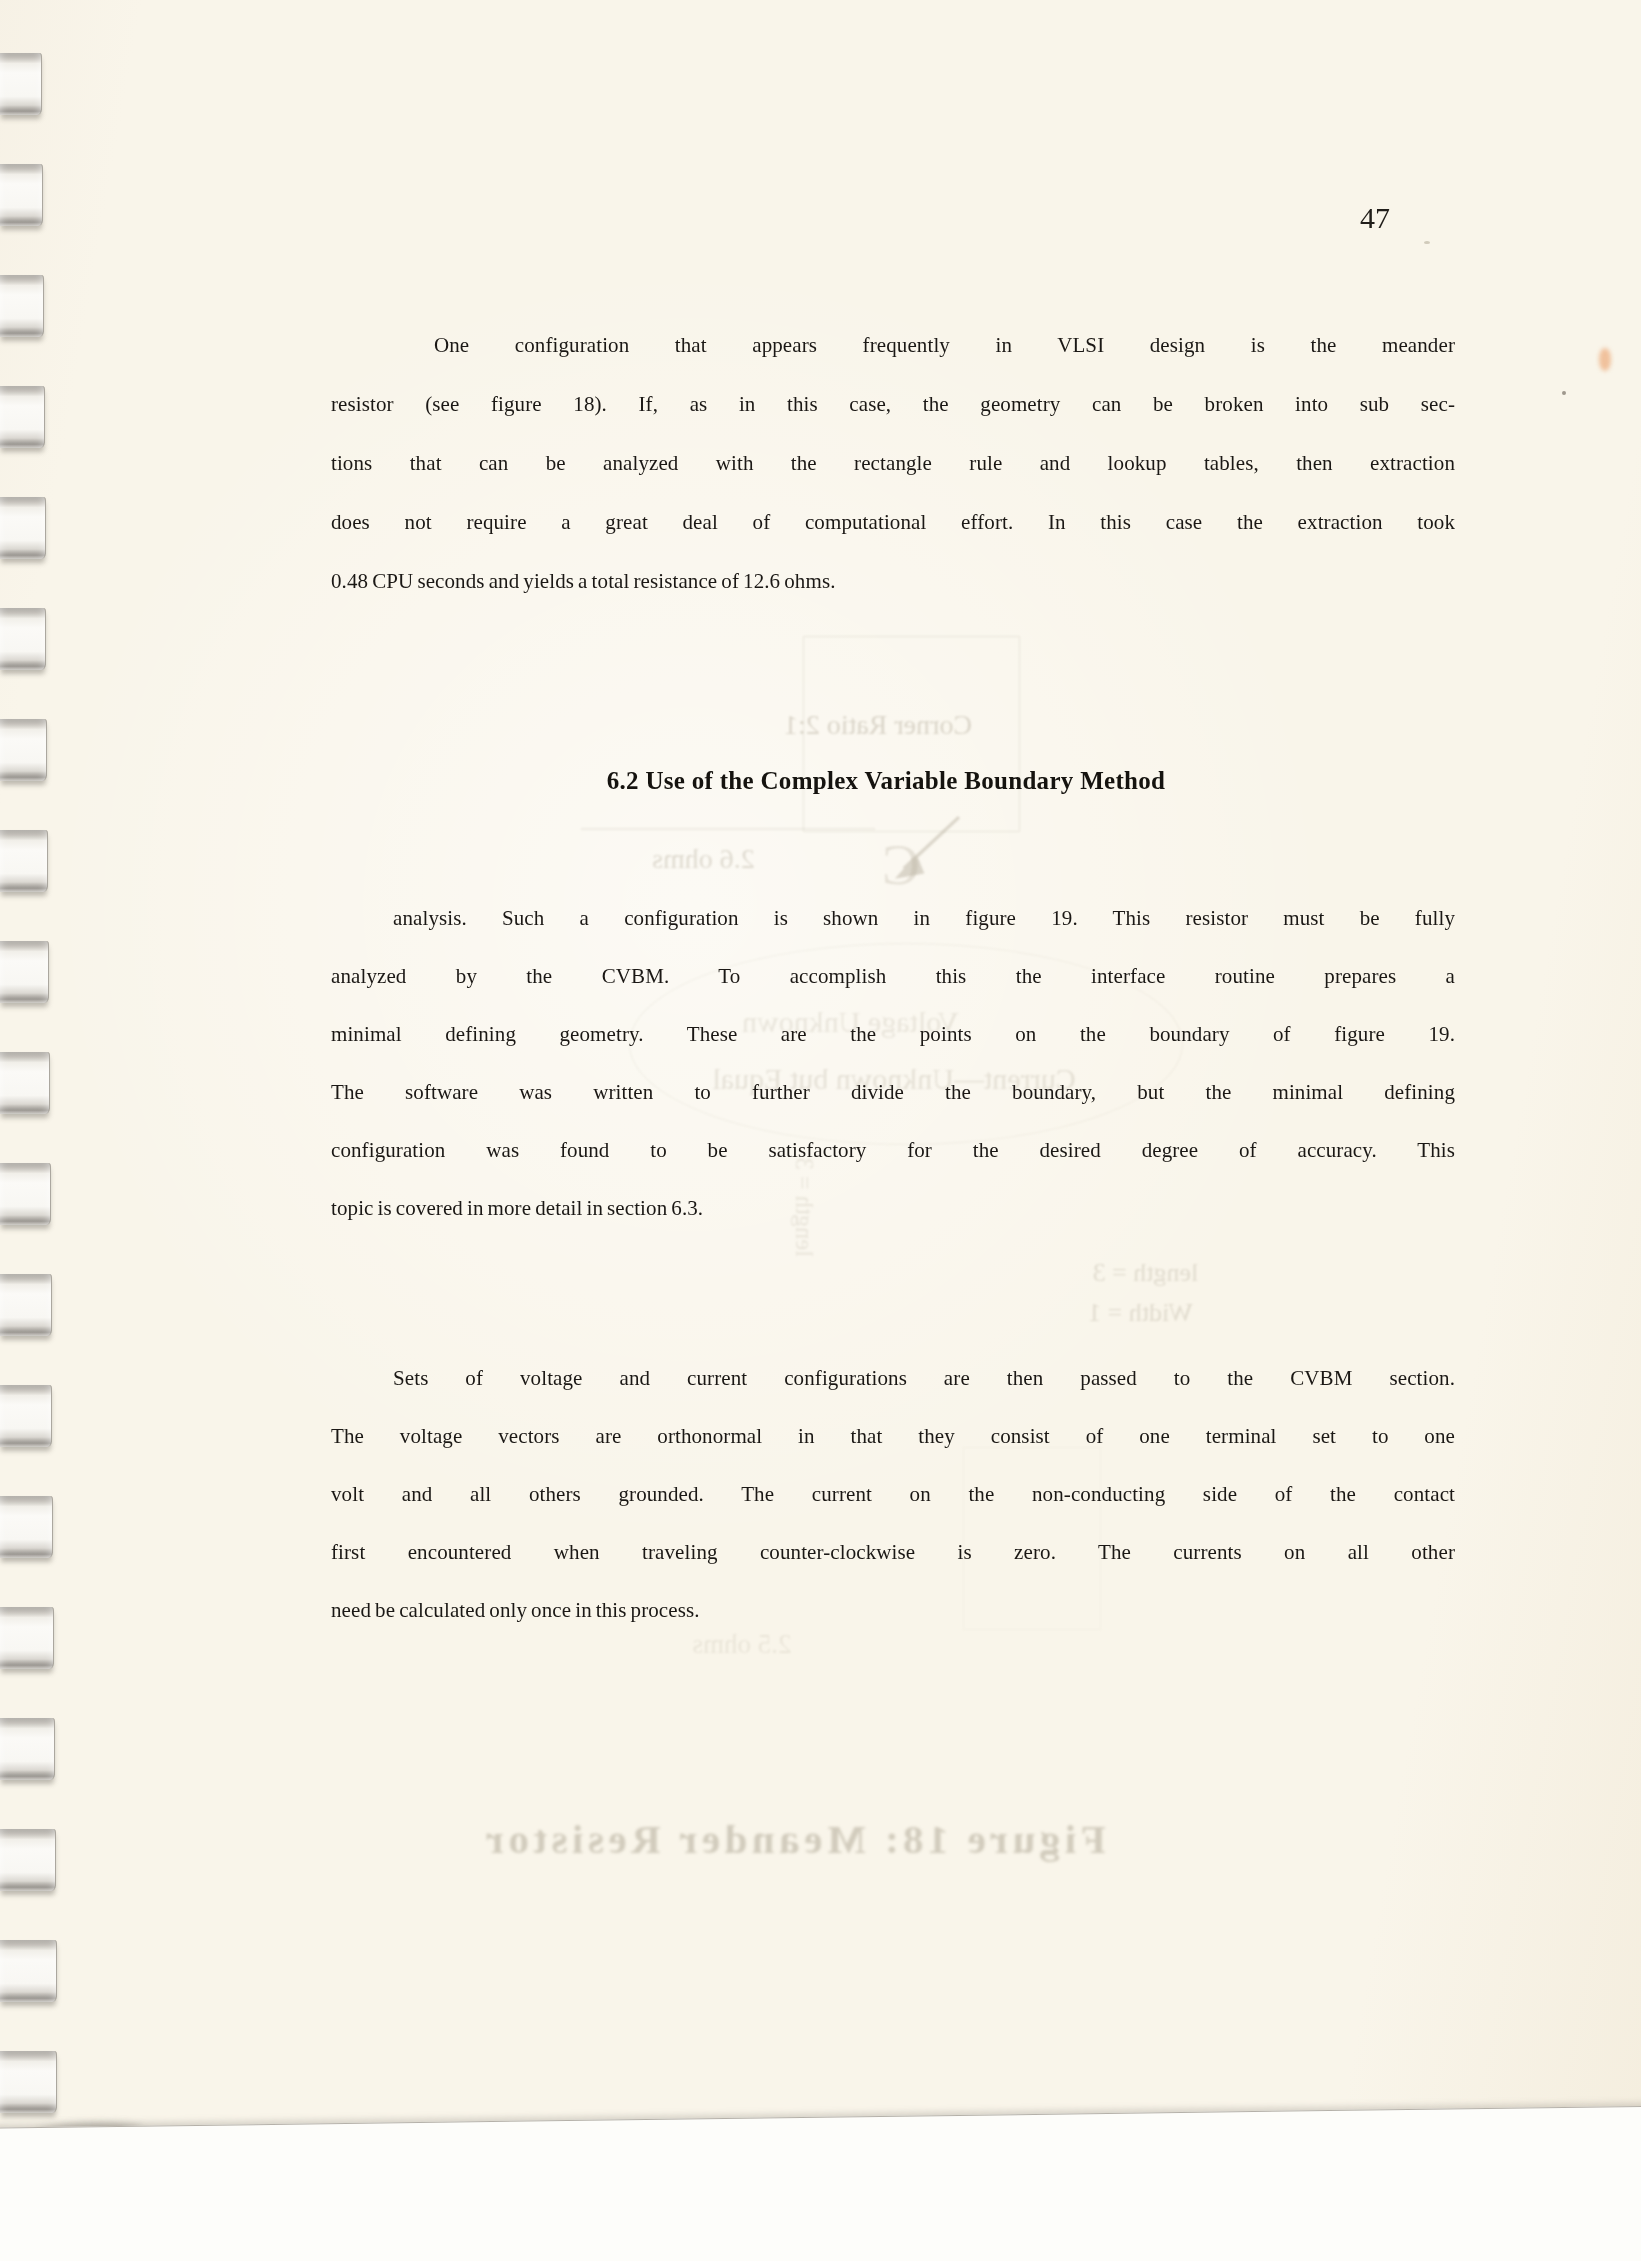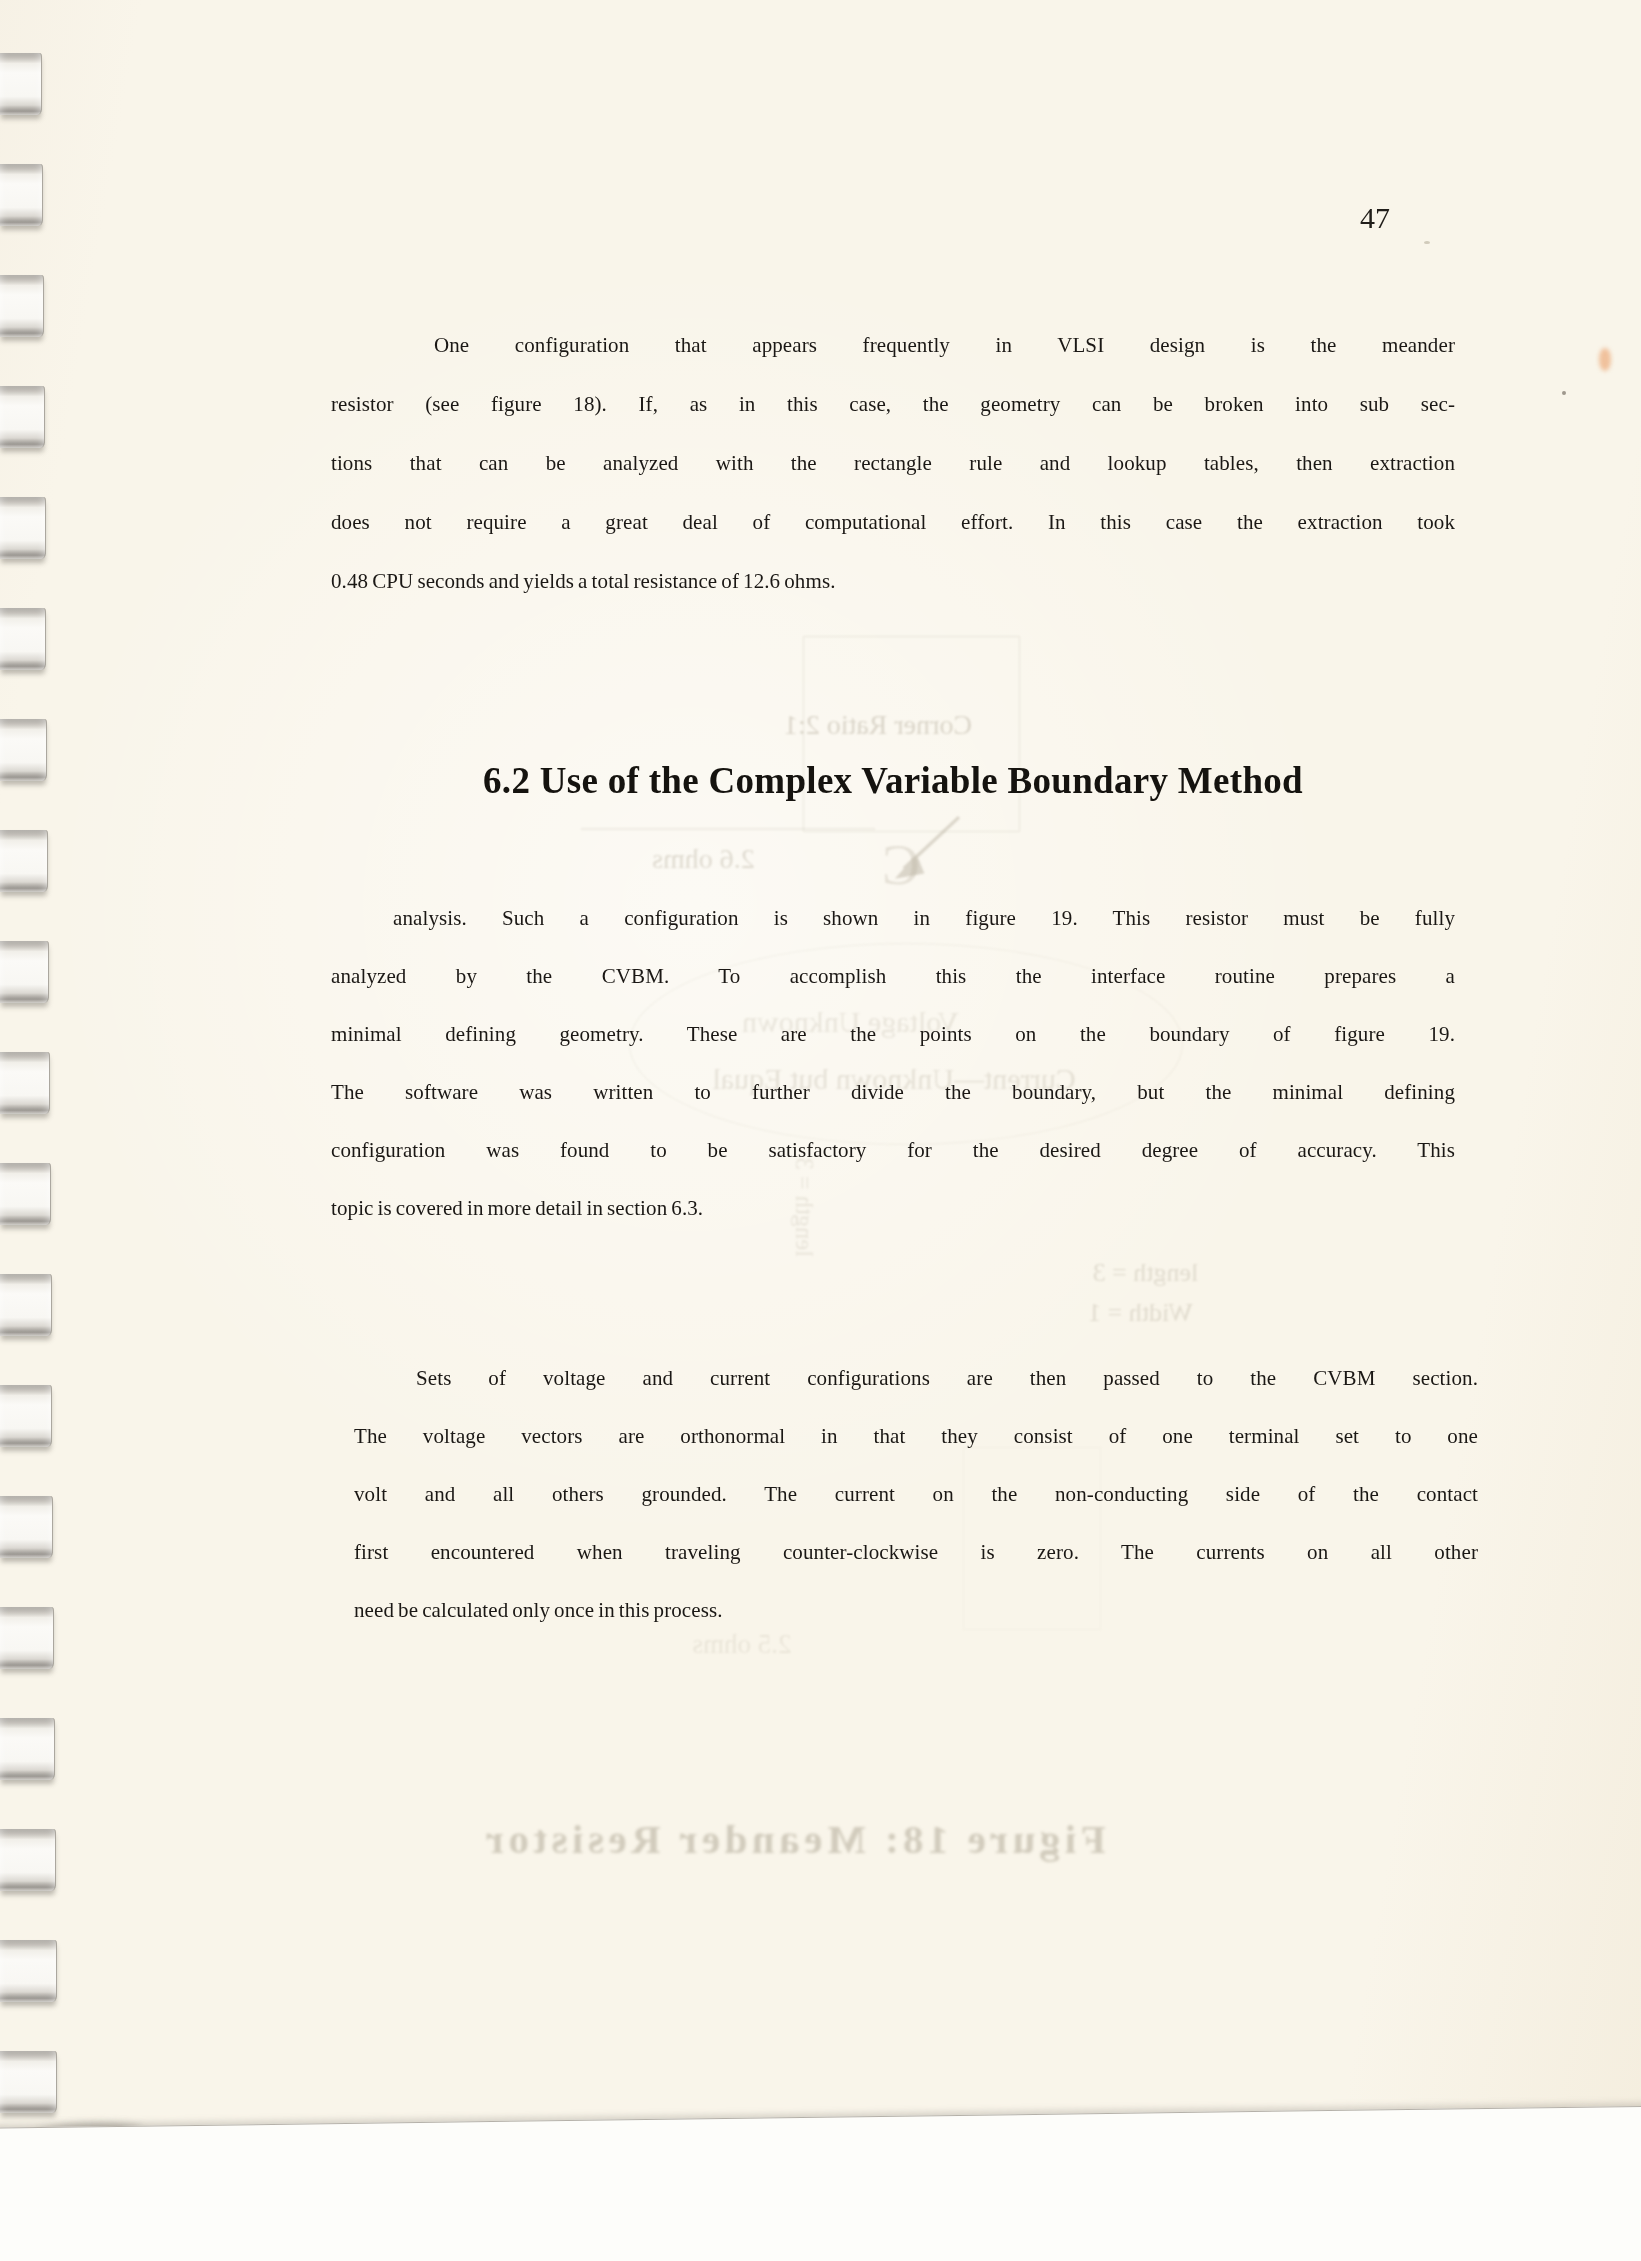--- a/index.html
+++ b/index.html
@@ -19,22 +19,22 @@
   .col{position:absolute;left:331px;width:1124px;color:#1b1815;}
   .line{
     height:58px;line-height:58px;font-size:21px;letter-spacing:0.1px;word-spacing:-1.3px;
     text-align:justify;text-align-last:justify;overflow:hidden;white-space:nowrap;
   }
   .p1 .line{height:59px;line-height:59px;}
   .line.last{text-align-last:left;}
   .p1 .line:first-child{padding-left:103px;}
   .p2 .line:first-child,.p3 .line:first-child{padding-left:62px;}
   .heading{
-    position:absolute;left:331px;top:760px;width:1124px;height:41px;line-height:41px;
-    margin:0;text-align:center;font-size:37px;font-weight:bold;color:#15130f;letter-spacing:0.3px;
+    position:absolute;left:324px;top:760px;width:1124px;height:41px;line-height:41px;
+    margin:0;text-align:center;font-size:25px;font-weight:bold;color:#15130f;letter-spacing:0.3px;
   }
   .pagenum{position:absolute;left:1350px;top:201px;font-size:30px;color:#211e1a;margin-left:10px;}
   
   .ghost{position:absolute;color:#b3ab99;transform:scaleX(-1);filter:blur(1px);
          font-family:"Liberation Serif",serif;white-space:nowrap;}
   .g-rect{position:absolute;border:1.9px solid rgba(186,179,162,.45);filter:blur(1px);}
   .g-line{position:absolute;background:rgba(186,179,162,.4);filter:blur(1px);}
   .g-ellipse{position:absolute;border:1.9px solid rgba(186,179,162,.5);border-radius:50%;
              filter:blur(1.3px);opacity:.32;}
   .g-caption{
@@ -106,21 +106,21 @@
 
   <div class="col p2" style="top:889px;">
     <div class="line">analysis. Such a configuration is shown in figure 19.  This resistor must be fully</div>
     <div class="line">analyzed by the CVBM. To accomplish this the interface routine prepares a</div>
     <div class="line">minimal defining geometry.  These are the points on the boundary of figure 19.</div>
     <div class="line">The software was written to further divide the boundary, but the minimal defining</div>
     <div class="line">configuration was found to be satisfactory for the desired degree of accuracy.  This</div>
     <div class="line last">topic is covered in more detail in section 6.3.</div>
   </div>
 
-  <div class="col p3" style="top:1349px;margin-left:23px;">
+  <div class="col p3" style="top:1349px;">
     <div class="line">Sets of voltage and current configurations are then passed to the CVBM section.</div>
     <div class="line">The voltage vectors are orthonormal in that they consist of one terminal set to one</div>
     <div class="line">volt and all others grounded. The current on the non-conducting side of the contact</div>
     <div class="line">first encountered when traveling counter-clockwise is zero. The currents on all other</div>
     <div class="line last">need be calculated only once in this process.</div>
   </div>
 
   <div class="binding">
       <div class="tooth" style="top: 53px; width: 41px;"></div>
       <div class="tooth" style="top: 164px; width: 42px;"></div>

